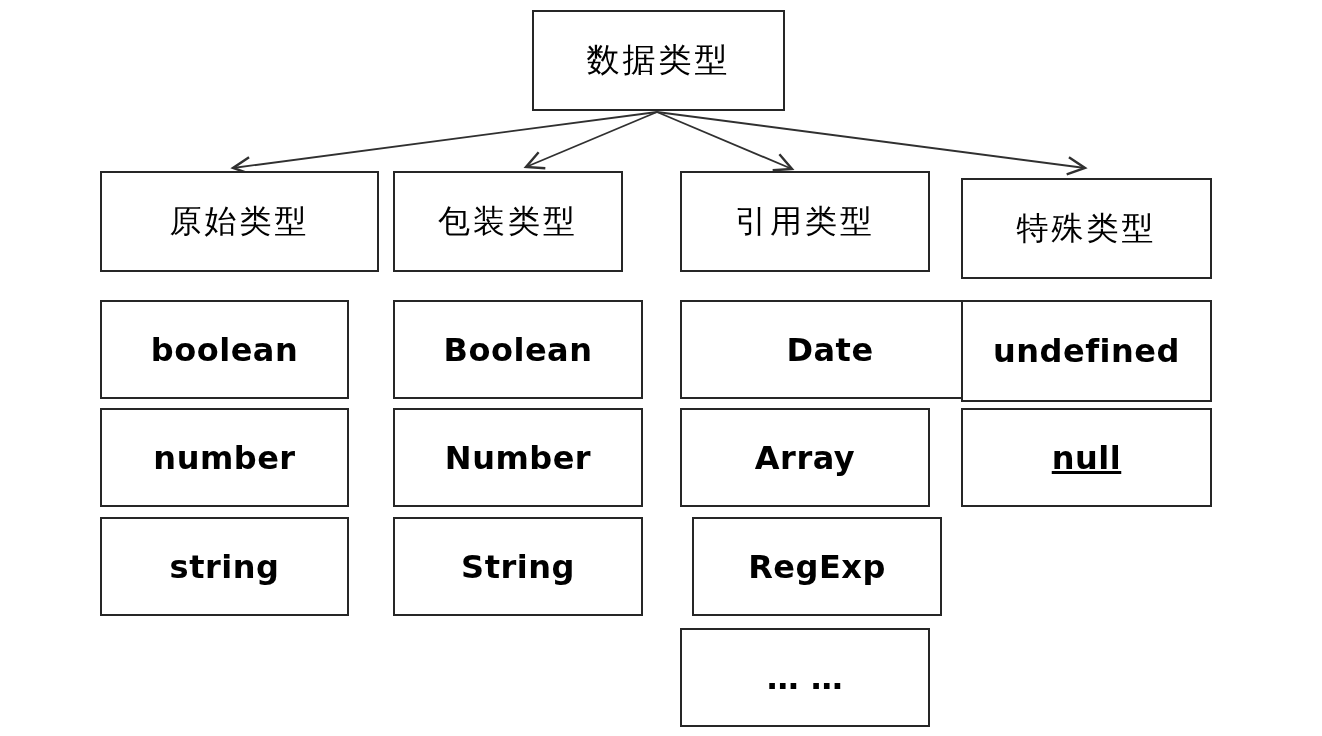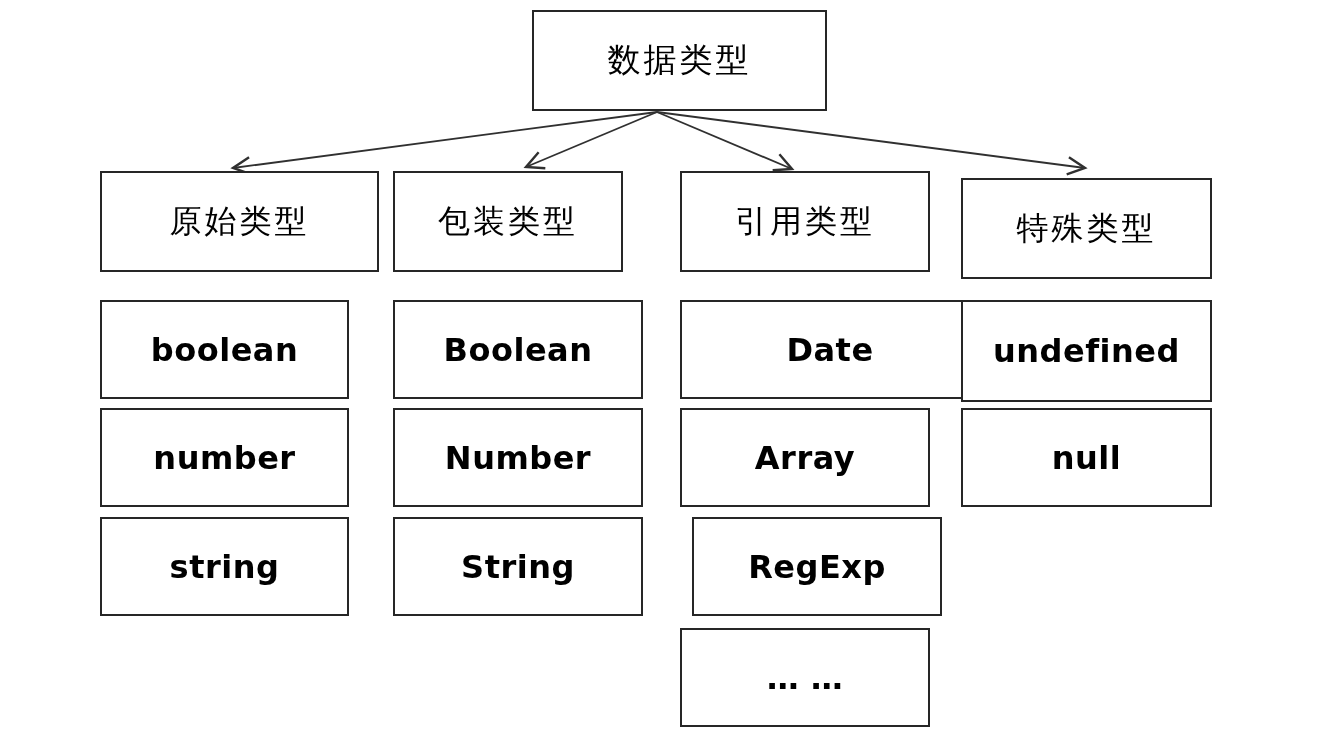--- a/index.html
+++ b/index.html
@@ -59,21 +59,21 @@
       </marker>
     </defs>
     <g stroke="#303030" stroke-width="1.8" fill="none">
       <line x1="657" y1="112" x2="233" y2="168" marker-end="url(#openArrow)"></line>
       <line x1="657" y1="112" x2="526" y2="167" marker-end="url(#openArrow)"></line>
       <line x1="657" y1="112" x2="792" y2="169" marker-end="url(#openArrow)"></line>
       <line x1="657" y1="112" x2="1085" y2="168" marker-end="url(#openArrow)"></line>
     </g>
   </svg>
 
-  <div class="box root-box" style="left:532px; top:10px; width:295px; height:101px;">
+  <div class="box root-box" style="left:532px; top:10px; width:253px; height:101px;">
     <span class="cn">数据类型</span>
   </div>
 
   <div id="nodes">
       <div class="box" style="left: 100px; top: 171px; width: 279px; height: 101px;">
         <span class="cn">原始类型</span>
       </div>
       <div class="box" style="left: 100px; top: 300px; width: 249px; height: 99px;">
         <span class="en">boolean</span>
       </div>
@@ -109,18 +109,18 @@
       </div>
       <div class="box" style="left: 680px; top: 628px; width: 250px; height: 99px;">
         <span class="en">… …</span>
       </div>
       <div class="box" style="left: 961px; top: 178px; width: 251px; height: 101px;">
         <span class="cn">特殊类型</span>
       </div>
       <div class="box" style="left: 961px; top: 300px; width: 251px; height: 102px;">
         <span class="en">undefined</span>
       </div>
-      <div class="box" style="left: 961px; top: 408px; width: 251px; height: 99px;">
+      <div class="box" style="left: 961px; top: 408px; width: 251px; height: 99px; text-decoration: underline;">
         <span class="en">null</span>
       </div>
     </div>
 
 </div>
 
 </body></html>

